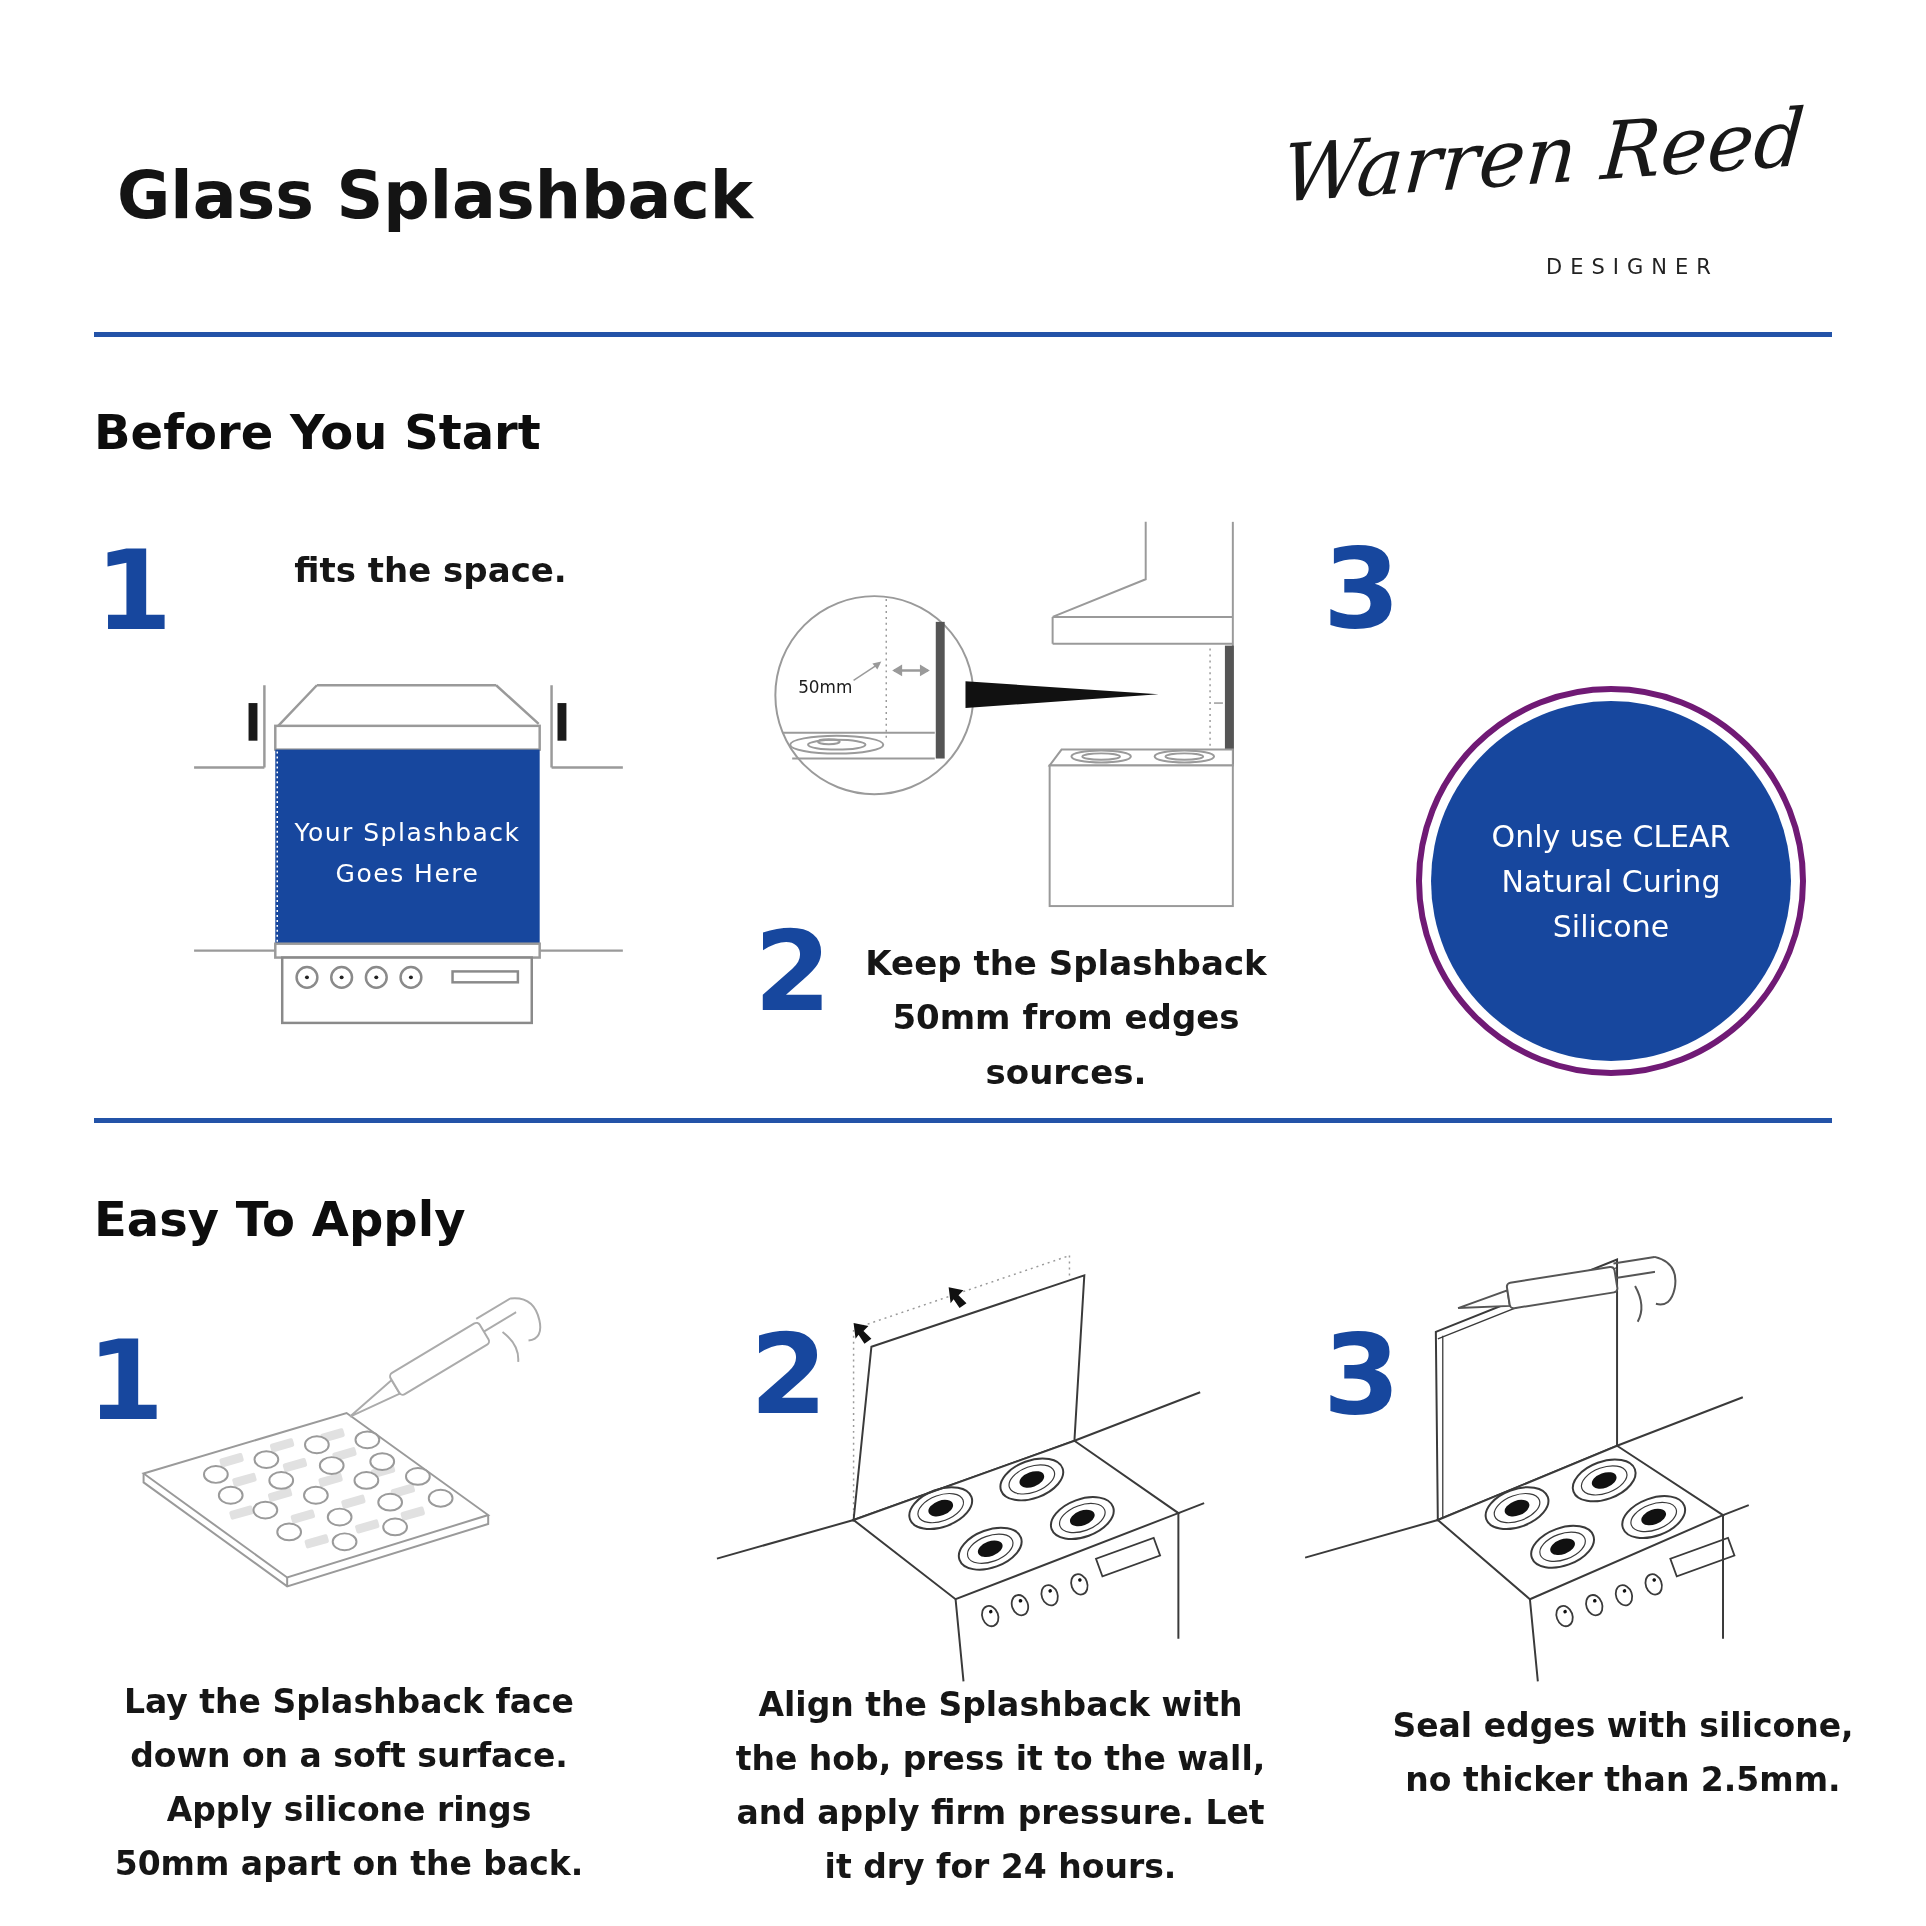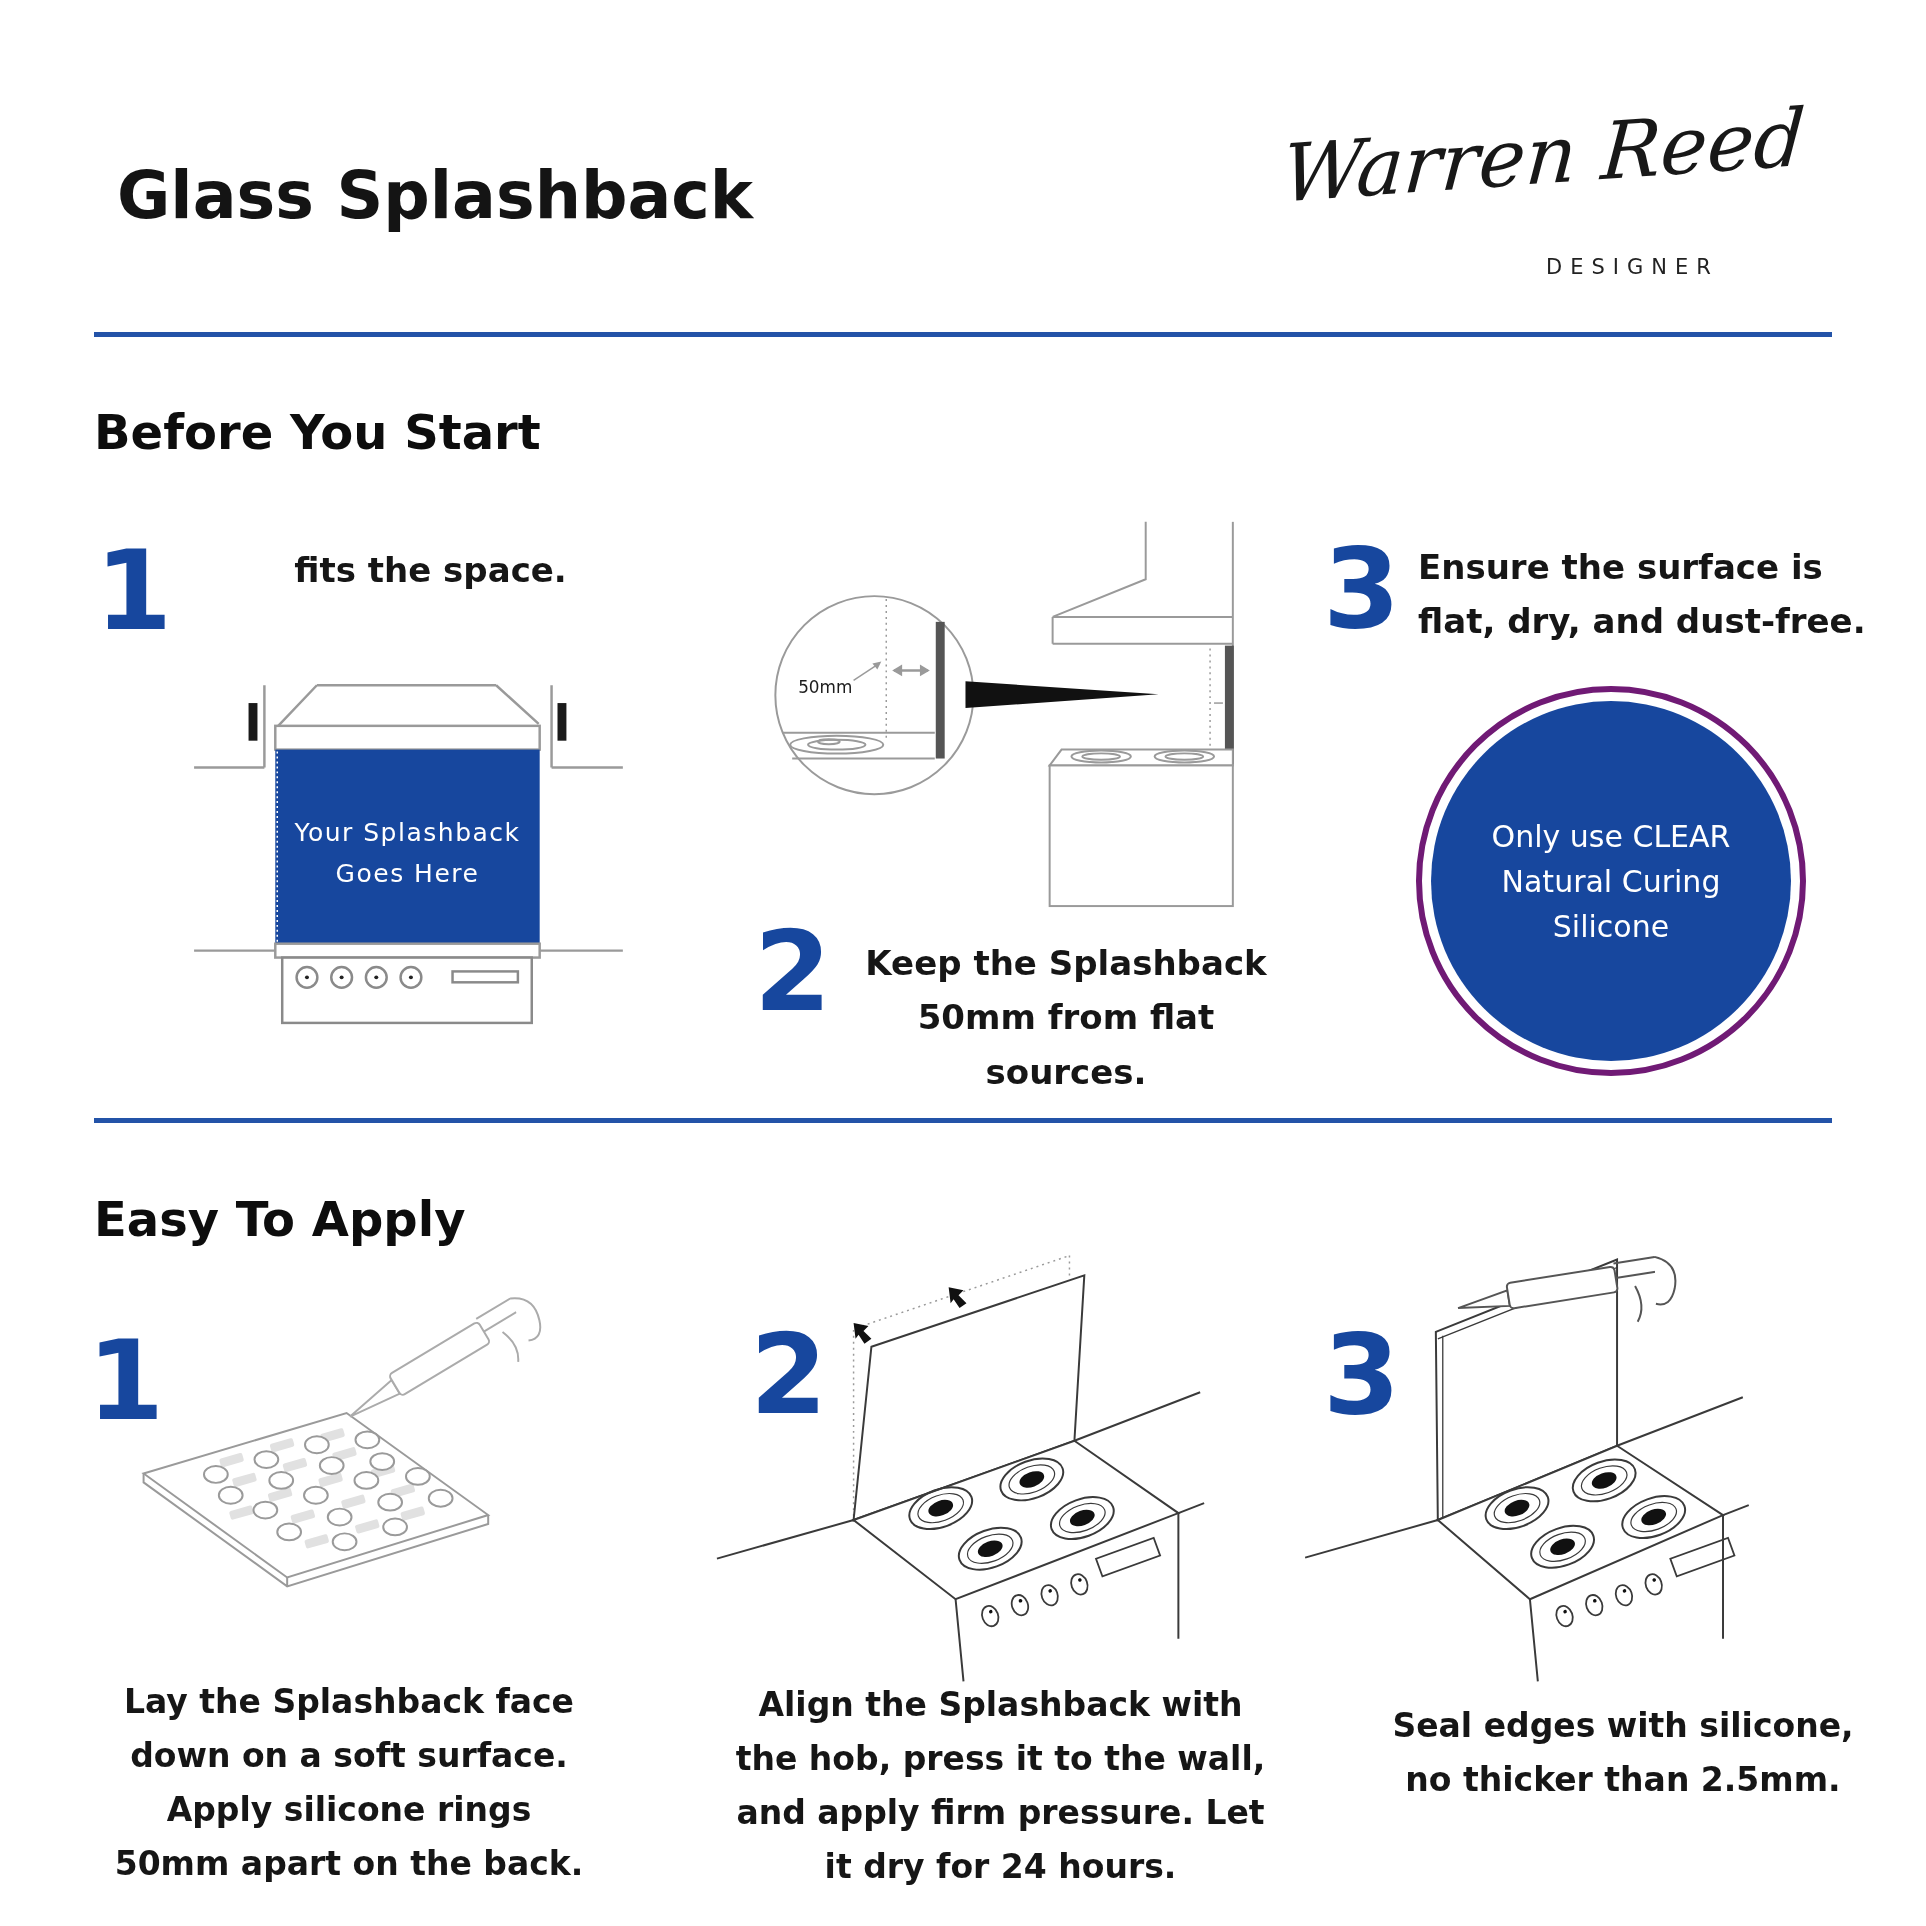--- a/index.html
+++ b/index.html
@@ -296,29 +296,25 @@
     <div>fits the space.</div>
   </div>
   <div class="abs panel-label" style="left:283px;top:812px;width:249px;">
     <div>Your Splashback</div>
     <div>Goes Here</div>
   </div>
 
   <div class="abs num" style="left:754px;top:916px;">2</div>
   <div class="abs step-text" style="left:853px;top:936px;width:426px;">
     <div>Keep the Splashback</div>
-    <div>50mm from flat</div>
+    <div>50mm from edges</div>
     <div>sources.</div>
   </div>
 
   <div class="abs num" style="left:1323px;top:533px;">3</div>
-  <div class="abs step-text left" style="left:1418px;top:540px;width:495px;">
-    <div>Ensure the surface is</div>
-    <div>flat, dry, and dust-free.</div>
-  </div>
 
   <div class="abs" style="left:1416px;top:686px;">
     <div class="note-ring">
       <div class="note-circle">
         <div>Only use CLEAR</div>
         <div>Natural Curing</div>
         <div>Silicone</div>
       </div>
     </div>
   </div>

